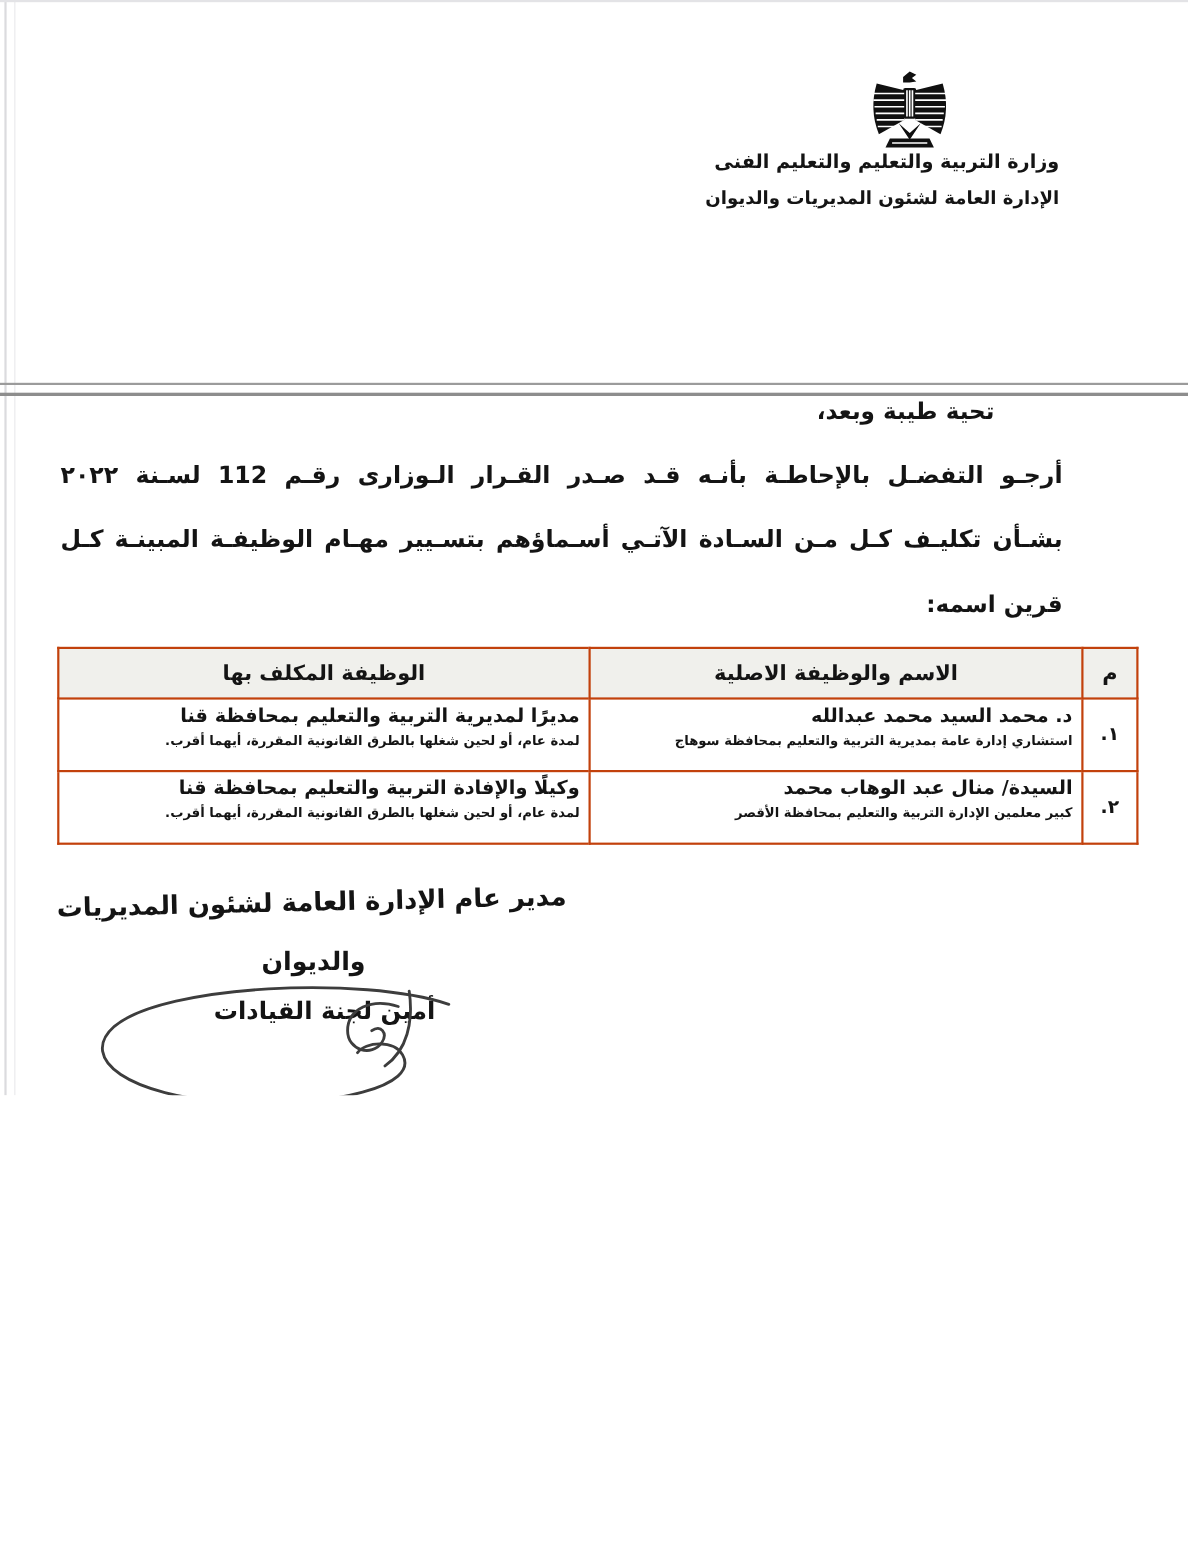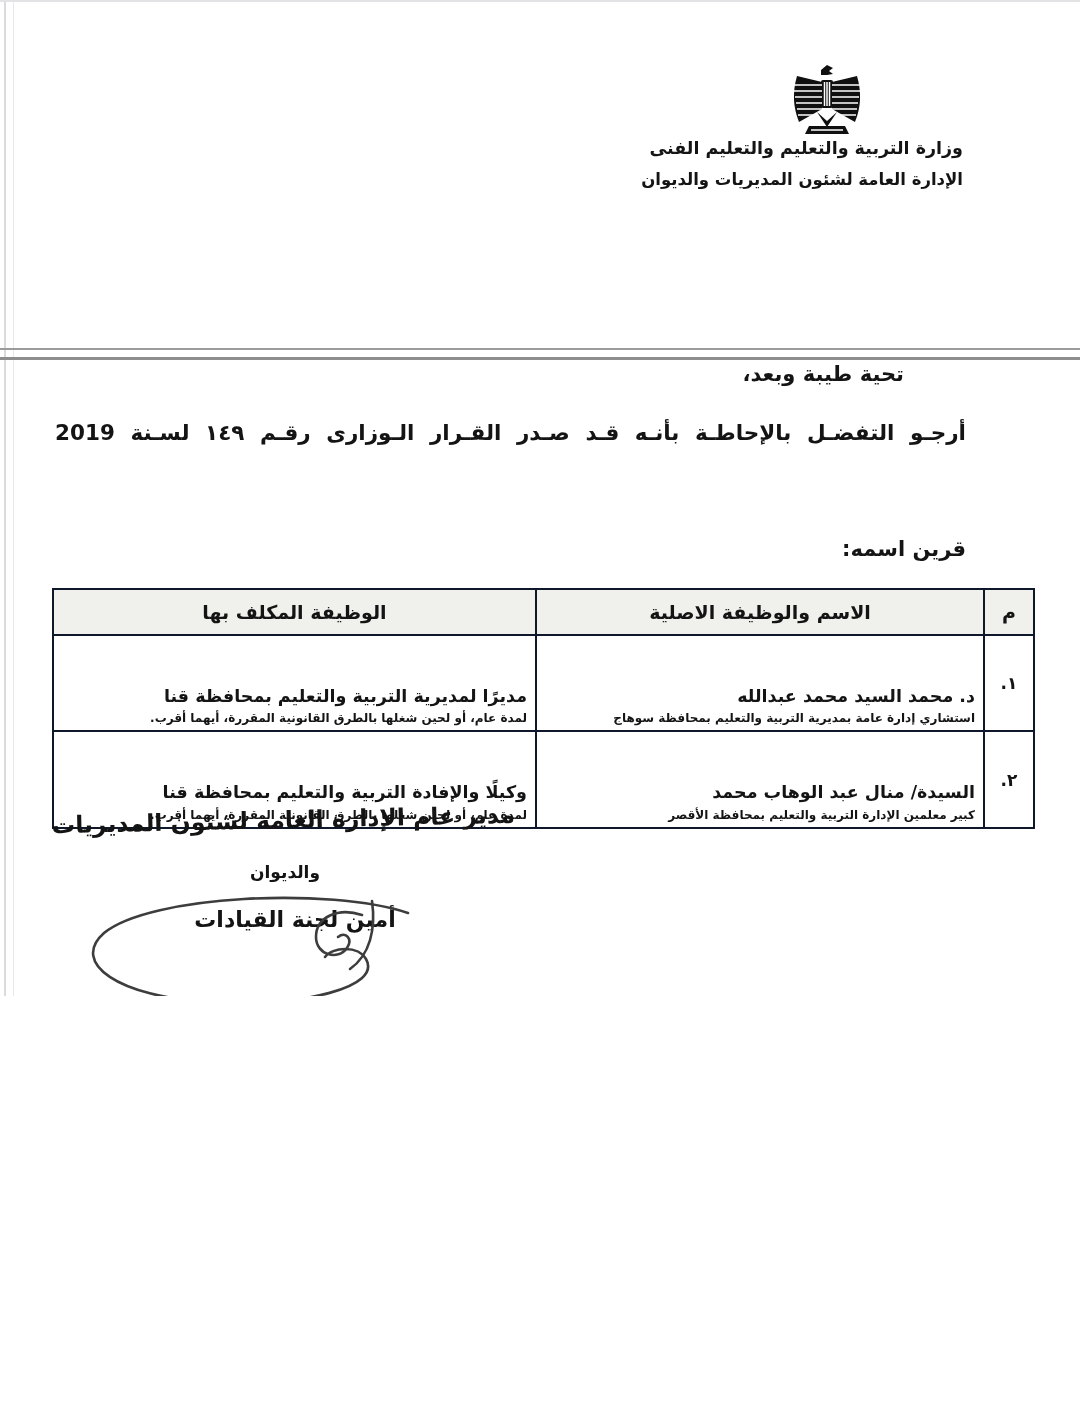--- a/index.html
+++ b/index.html
@@ -29,32 +29,32 @@
   .greeting { right:176px; top:362px; font-size:21px; font-weight:bold; white-space:nowrap; }
 
   .body-line { left:55px; right:114px; font-size:21.5px; font-weight:bold; }
   .body-just { text-align:justify; text-align-last:justify; }
   .body-1 { top:420px; }
   .body-2 { top:478px; }
   .body-3 { top:537px; text-align:right; font-size:21px; }
 
   
   .decree-table { left:52px; top:588px; width:981px; border-collapse:collapse; table-layout:fixed; }
-  .decree-table th, .decree-table td { border:2px solid #0f172a; padding:3px 8px; vertical-align:top; }
+  .decree-table th, .decree-table td { border:2px solid #c2410c; padding:3px 8px; vertical-align:top; }
   .decree-table th { height:38px; background:#f0f0ec; font-size:19px; font-weight:bold; text-align:center; vertical-align:middle; }
   .decree-table td { height:58px; }
   .cell-idx { text-align:center; vertical-align:middle !important; font-size:17px; font-weight:bold; }
-  .cell-main { font-size:17.5px; font-weight:bold; line-height:1.45;margin-top:45px; }
+  .cell-main { font-size:17.5px; font-weight:bold; line-height:1.45; }
   .cell-sub  { font-size:12px; font-weight:700; line-height:1.5; }
 
   .closing { right:225px; top:761px; font-size:19.5px; font-weight:bold; white-space:nowrap; }
 
   
   .sig-title1 { left:55px; width:460px; top:806px; text-align:center; font-size:23.5px; font-weight:bold; transform:rotate(-1.3deg); white-space:nowrap; }
-  .sig-title2 { left:55px; width:460px; top:862px; text-align:center; font-size:17px; font-weight:bold; }
+  .sig-title2 { left:55px; width:460px; top:862px; text-align:center; font-size:23px; font-weight:bold; }
   .sig-role   { left:75px; width:440px; top:907px; text-align:center; font-size:22px; font-weight:bold; }
   .sig-svg    { left:70px; top:893px; width:345px; height:125px; }
   .sig-name   { left:150px; width:300px; top:1009px; text-align:center; font-size:23.5px; font-weight:bold; }
 
   
   .stamp {
     left:100px; top:1054px; width:338px; height:150px;
     border:5px solid #161616; border-radius:3px;
     transform:rotate(5.5deg);
     display:flex; flex-direction:column; align-items:center; justify-content:center;
@@ -105,21 +105,22 @@
 
   <div class="abs hdr-line hdr-1">وزارة التربية والتعليم والتعليم الفنى</div>
   <div class="abs hdr-line hdr-2">الإدارة العامة لشئون المديريات والديوان</div>
 
 
   <div class="abs rule-a"></div>
   <div class="abs rule-b"></div>
 
   <div class="abs greeting">تحية طيبة وبعد،</div>
 
-  <div class="abs body-line body-just body-1">أرجـو التفضـل بالإحاطـة بأنـه قـد صـدر القـرار الـوزارى رقـم ١٤٩  لسـنة 2019</div>
+  <div class="abs body-line body-just body-1">أرجـو التفضـل بالإحاطـة بأنـه قـد صـدر القـرار الـوزارى رقـم 112  لسـنة ٢٠٢٢</div>
+  <div class="abs body-line body-just body-2">بشـأن تكليـف كـل مـن السـادة الآتـي أسـماؤهم بتسـيير مهـام الوظيفـة المبينـة كـل</div>
   <div class="abs body-line body-3">قرين اسمه:</div>
 
   <table class="abs decree-table">
     <colgroup>
       <col style="width:50px;">
       <col style="width:448px;">
       <col style="width:483px;">
     </colgroup>
     <tbody>
         <tr>

